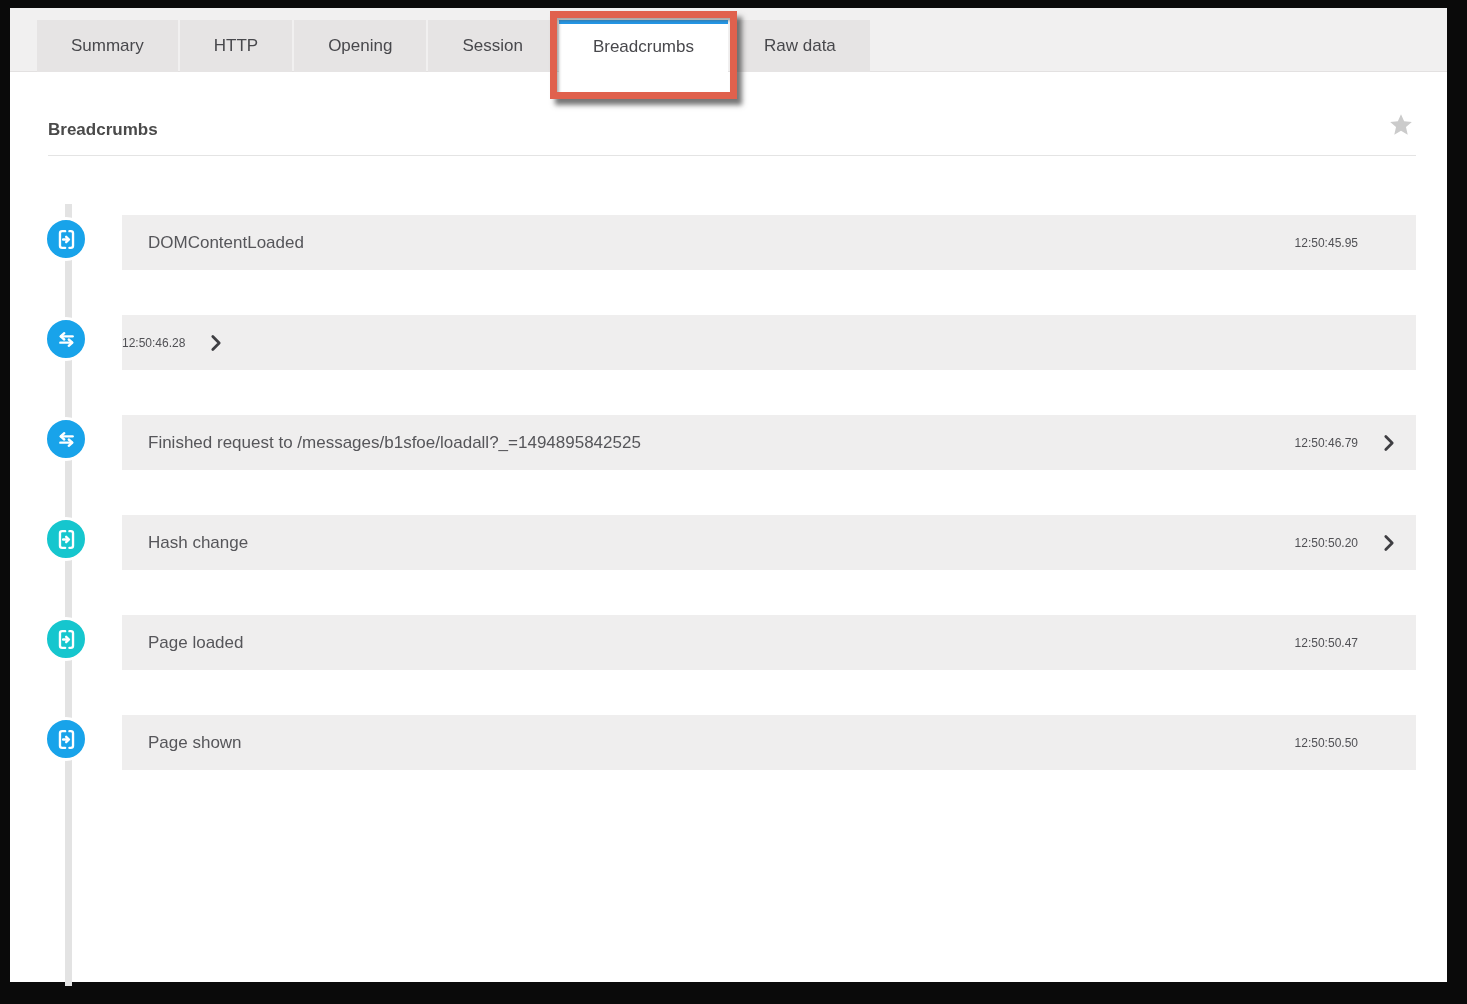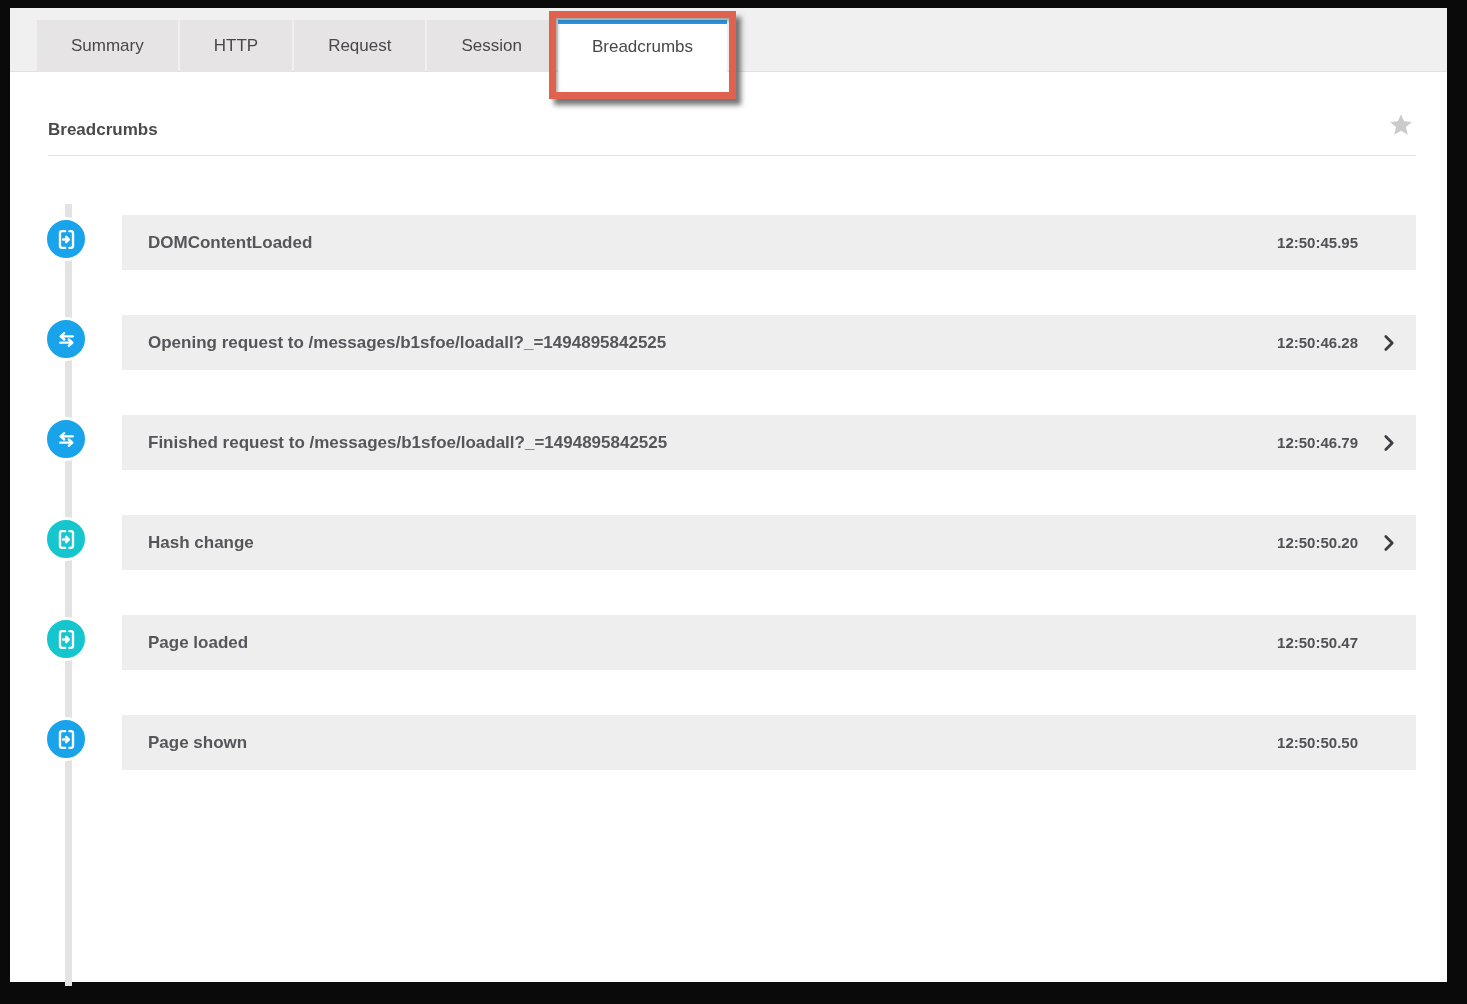--- a/index.html
+++ b/index.html
@@ -23,58 +23,62 @@
   
   .panel-head { position:relative; padding:48px 31px 0 38px; }
   .panel-title { font-size:17px; font-weight:bold; color:#4a4a4a; }
   .star { position:absolute; right:33px; top:40px; width:26px; height:26px; cursor:pointer; }
   .panel-head hr { border:none; border-top:1px solid #e4e4e4; margin-top:15px; }
 
   
   .timeline { position:relative; height:830px; }
   .vline { position:absolute; left:55px; top:48px; bottom:0; width:7px; background:#e3e3e3; }
   .rows { position:relative; padding-top:59px; }
-  .row { position:relative; height:55px; margin-bottom:45px;font-weight:bold; }
+  .row { position:relative; height:55px; margin-bottom:45px; }
   .dot { position:absolute; left:34px; top:2px; width:44px; height:44px; border-radius:50%;
          border:3px solid #ffffff; background:#18a3ea; display:flex; align-items:center;
          justify-content:center; z-index:1; }
   .dot svg { width:27px; height:27px; display:block; }
   .bar { margin-left:112px; margin-right:31px; height:55px; background:#efeeee;
          display:flex; align-items:center; cursor:default; }
   .msg { flex:1 1 auto; padding-left:26px; font-size:17px; color:#56565a;
          white-space:nowrap; overflow:hidden; }
-  .time { flex:0 0 auto; font-size:15px; color:#515155; }
+  .time { flex:0 0 auto; font-size:12px; color:#515155; }
   .chev { flex:0 0 auto; width:22px; height:22px; margin-left:20px; margin-right:16px; cursor:pointer; }
   .chev svg { width:22px; height:22px; display:block; }
 </style>
 </head>
 <body>
 
 <div class="page">
 
   <div class="tabstrip">
       <div class="tab">
     <span class="tab-label">Summary</span>
     
   </div>
       <div class="tab">
     <span class="tab-label">HTTP</span>
     
   </div>
       <div class="tab">
-    <span class="tab-label">Request</span>
+    <span class="tab-label">Opening</span>
     
   </div>
       <div class="tab">
     <span class="tab-label">Session</span>
     
   </div>
       <div class="tab active">
     <span class="tab-label">Breadcrumbs</span>
     <span class="annotation-frame"></span>
+  </div>
+      <div class="tab">
+    <span class="tab-label">Raw data</span>
+    
   </div>
     </div>
 
   <div class="panel-head">
     <span class="panel-title">Breadcrumbs</span>
     <svg class="star" viewBox="0 0 24 24">
       <polygon points="12,2 14.9,8.6 22,9.2 16.6,13.9 18.2,21 12,17.3 5.8,21 7.4,13.9 2,9.2 9.1,8.6" fill="#cbcbcb"></polygon>
     </svg>
     <hr>
   </div>
@@ -106,21 +110,20 @@
     <div class="dot" style="background: rgb(24, 163, 234);">
 
       <svg class="ic-req" viewBox="0 0 24 24" fill="none" stroke="#ffffff" stroke-width="2.1" stroke-linecap="round" stroke-linejoin="round">
         <path d="M17.5 9.2 H7.2"></path>
         <path d="M10 6.4 L6.8 9.2 L10 12"></path>
         <path d="M6.5 14.8 H16.8"></path>
         <path d="M14 12 L17.2 14.8 L14 17.6"></path>
       </svg>
     </div>
     <div class="bar">
-      <span class="msg">Opening request to /messages/b1sfoe/loadall?_=1494895842525</span>
       <span class="time">12:50:46.28</span>
       <span class="chev">
         <svg viewBox="0 0 24 24" fill="none" stroke="#3e3e42" stroke-width="3" stroke-linecap="round" stroke-linejoin="round">
           <path d="M8.5 5 L15.5 12 L8.5 19"></path>
         </svg>
       </span>
     </div>
   </div>
         <div class="row">
     <div class="dot" style="background: rgb(24, 163, 234);">

